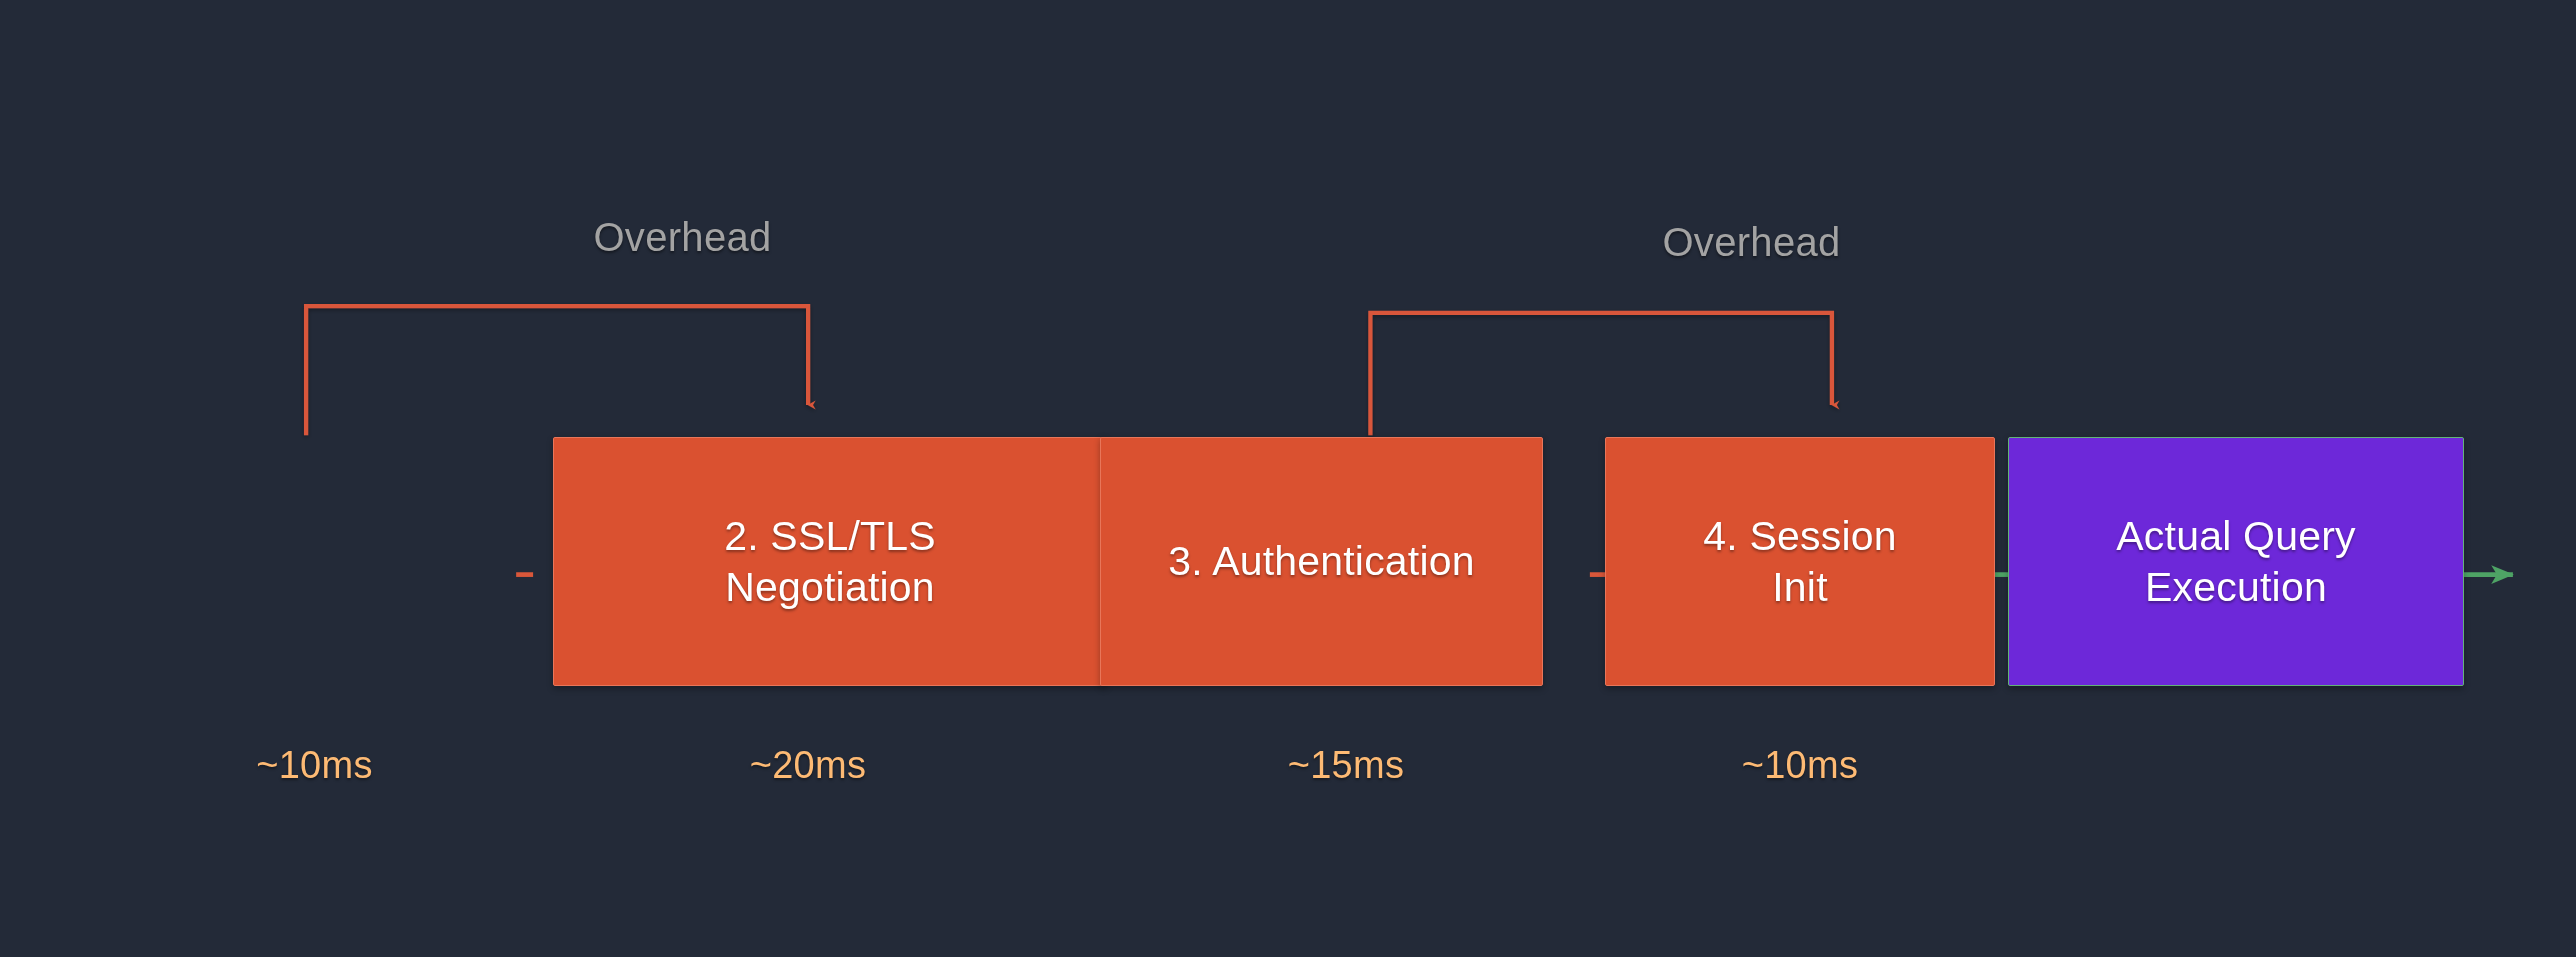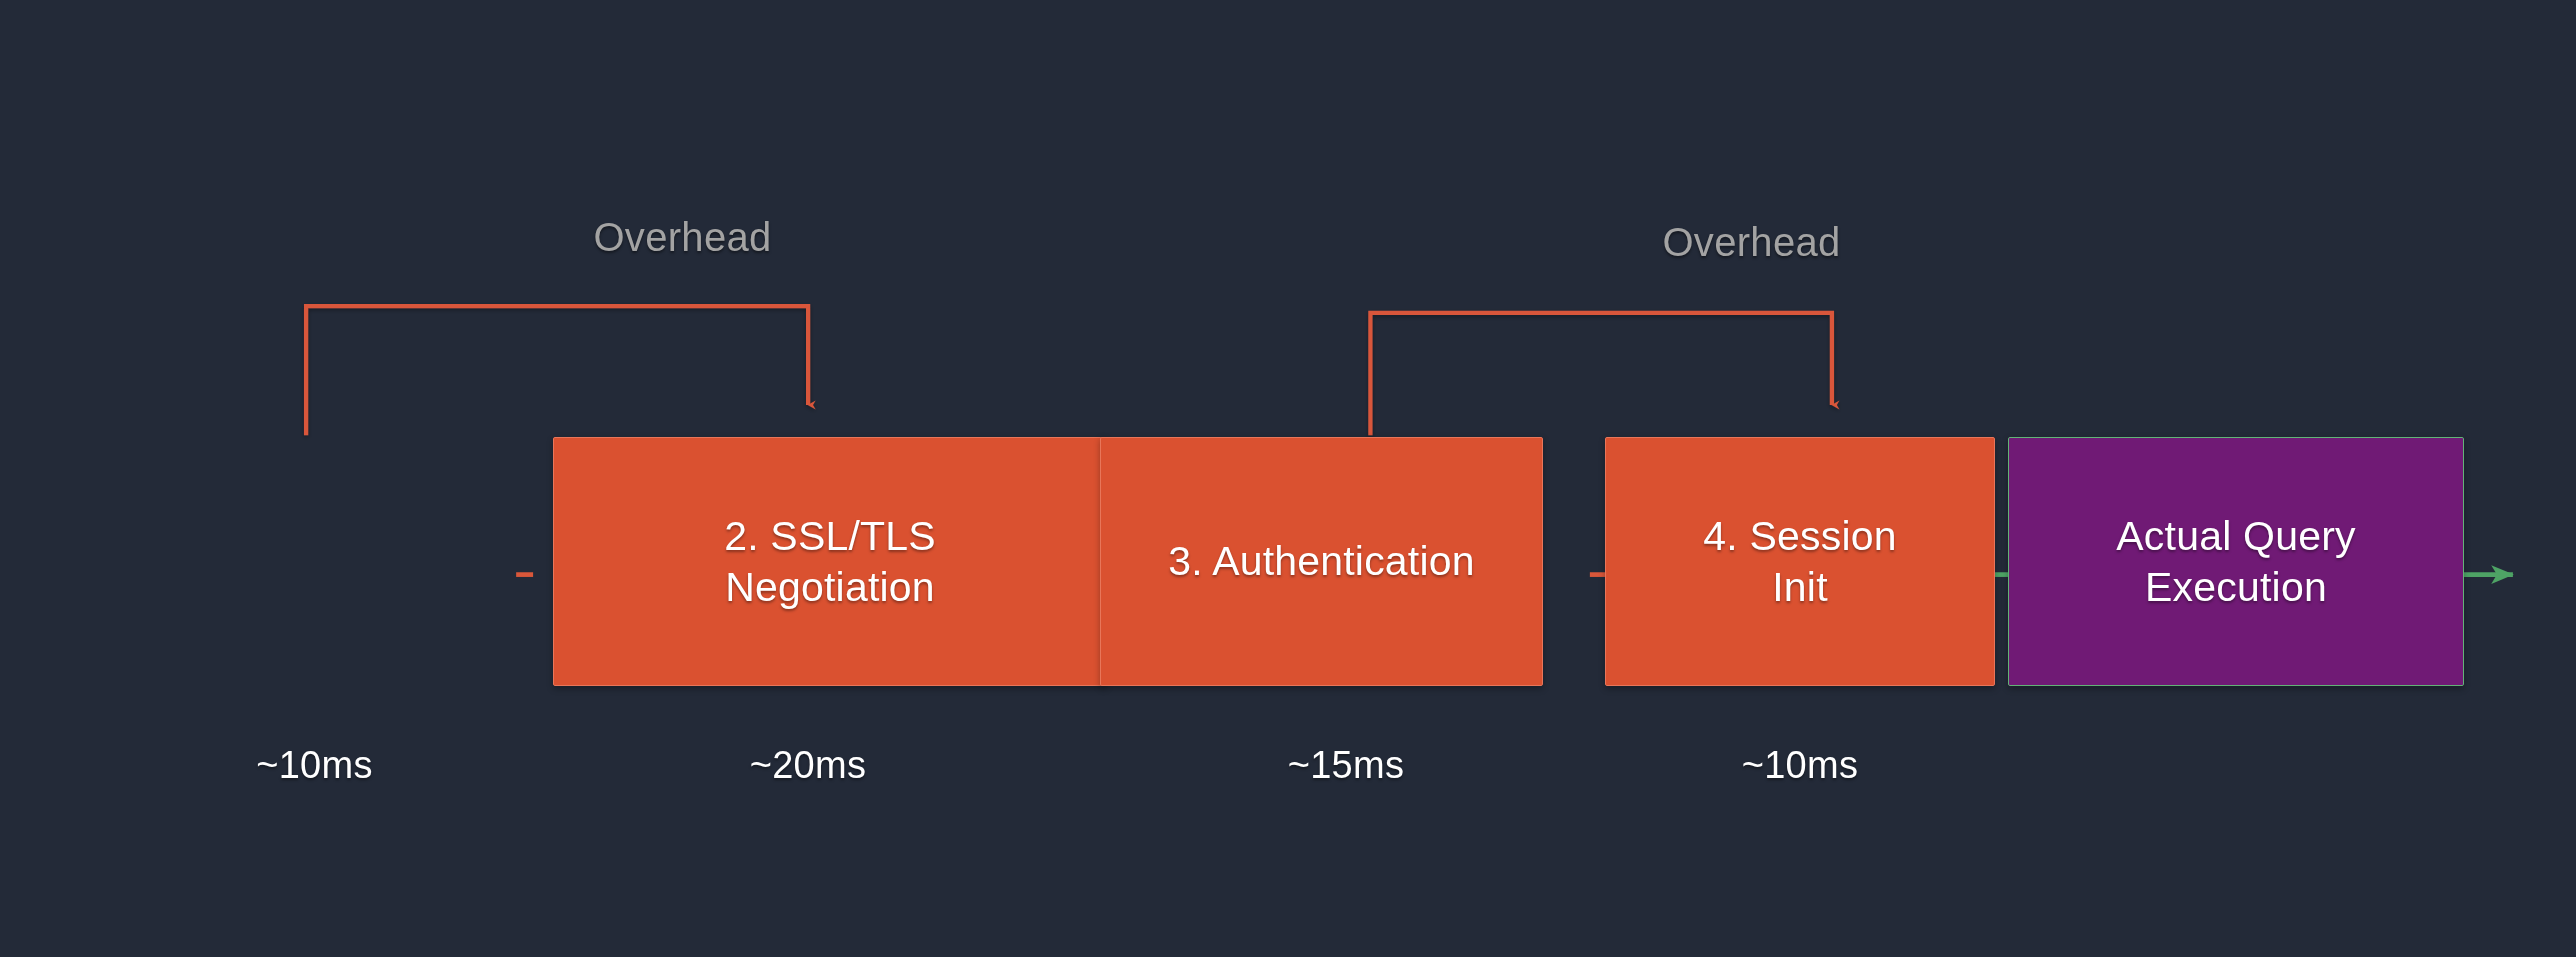--- a/index.html
+++ b/index.html
@@ -49,30 +49,30 @@
   .stage-box .box-label {
     white-space: pre-line;
     display: block;
   }
   .box-overhead {
     background: #da5130;
     border: 1.9px solid #e8765a;
     box-shadow: 0 2.8px 6.6px rgba(0,0,0,0.30);
   }
   .box-query {
-    background: #701a75;
+    background: #6d28d9;
     border: 1.9px solid #63b377;
     box-shadow: 0 2.8px 6.6px rgba(0,0,0,0.30);
   }
 
   
   .duration {
     position: absolute;
     text-align: center;
-    color: #ffffff;
+    color: #fdba74;
     font-size: 38px;
     letter-spacing: 0.3px;
     text-shadow: 0 1.9px 2.8px rgba(0,0,0,0.40);
     white-space: nowrap;
   }
 
   
   .bracket-caption {
     position: absolute;
     color: #a3a3a3;

